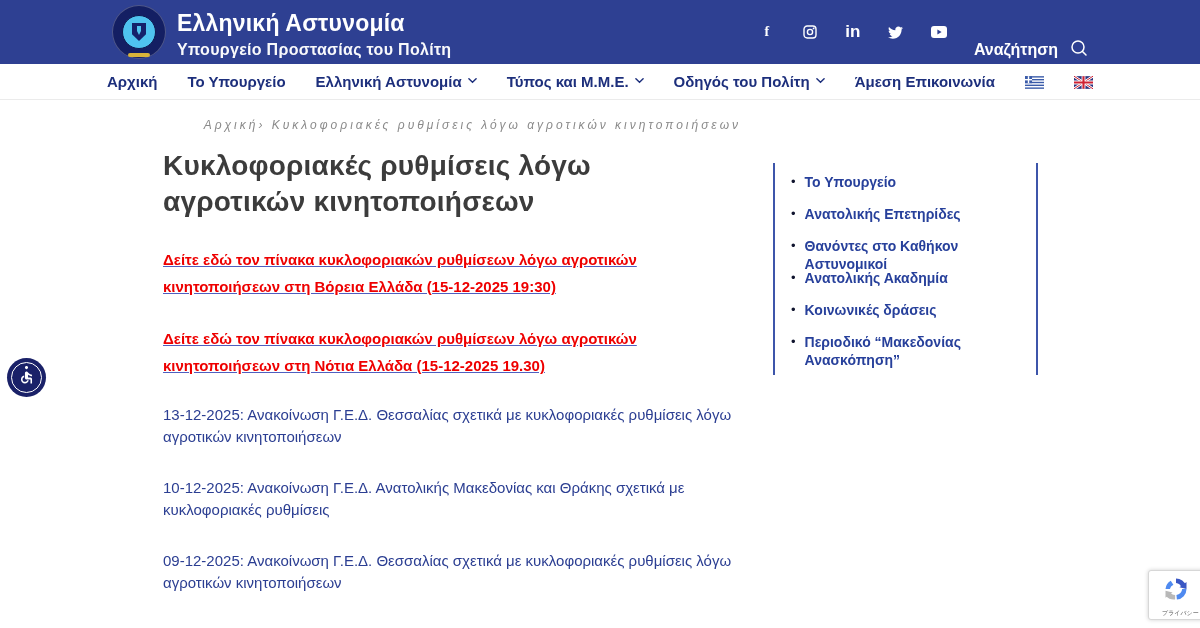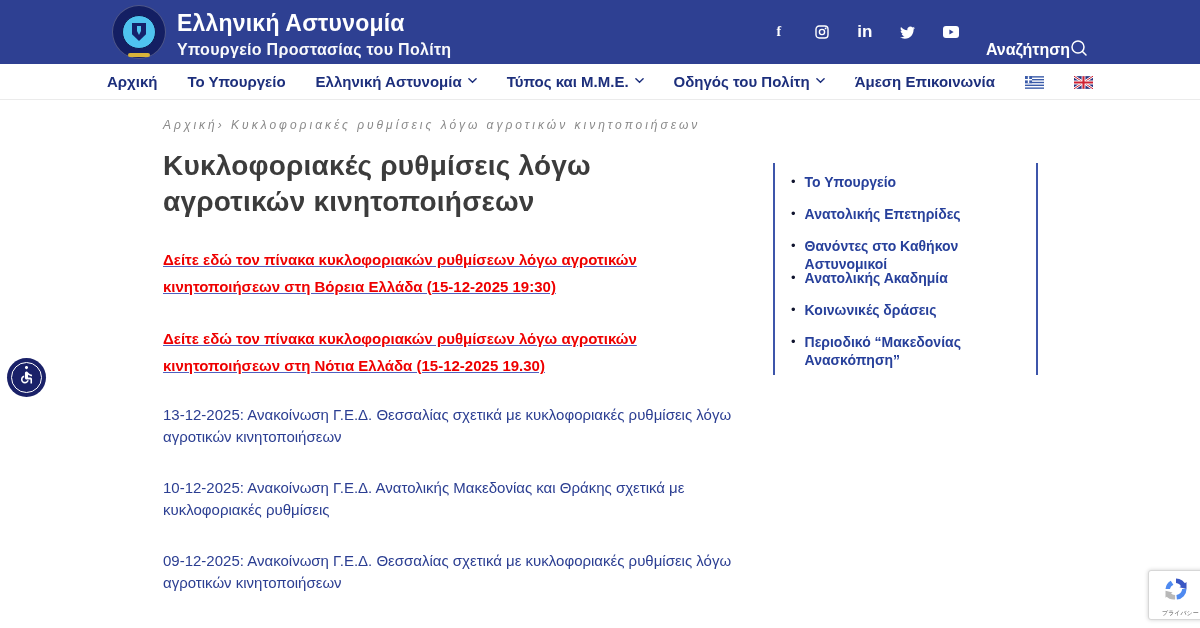--- a/index.html
+++ b/index.html
@@ -27,37 +27,37 @@
   .brand-title { font-size:23px; font-weight:bold; letter-spacing:.2px; line-height:28px; }
   .brand-sub { font-size:16px; font-weight:bold; margin-top:4px; letter-spacing:.3px; opacity:.97; }
 
   .header-right { position:absolute; right:112px; top:0; height:64px;
                   display:flex; align-items:center; gap:27px; }
   .social { display:flex; align-items:center; gap:27px; }
   .social-icon { width:16px; height:16px; display:flex; align-items:center;
                  justify-content:center; color:#fff; cursor:pointer; }
   .fb-glyph { font-size:14px; font-weight:bold; font-family:"Liberation Serif", serif; }
   .li-glyph { font-size:17px; font-weight:bold; }
-  .search-box { display:flex; align-items:center; gap:0; color:#fff; cursor:pointer;margin-top:36px; }
+  .search-box { display:flex; align-items:center; gap:12px; color:#fff; cursor:pointer;margin-top:36px; }
   .search-label { font-size:16px; font-weight:bold; }
 
   
   .nav { position:absolute; top:64px; left:0; width:1200px; height:36px; background:#ffffff;
          border-bottom:1px solid #ebebeb; display:flex; align-items:center;
          justify-content:center; gap:30px; }
   .nav-item { display:flex; align-items:center; gap:6px; color:#1d2f7c;
               font-size:15px; font-weight:bold; cursor:pointer; white-space:nowrap; }
   .chev { display:inline-block; width:9px; height:9px; margin-top:-3px; }
   .chev svg { display:block; }
   .flag { width:19px; height:13px; display:block; cursor:pointer; }
 
   
   .content { position:absolute; left:163px; top:118px; width:578px; }
   .breadcrumb { font-size:12px; font-style:italic; color:#8a8a8a; letter-spacing:3px;
-                margin-bottom:16px; white-space:nowrap; }
+                margin-bottom:16px; white-space:nowrap;text-align:right; }
   .breadcrumb a { color:#8a8a8a; text-decoration:none; cursor:pointer; }
   .page-title { font-size:28px; line-height:36px; color:#3c3c3c; font-weight:bold;
                 letter-spacing:.2px; margin-bottom:26px; }
   .alert-link { display:block; color:#ee0000; font-size:15px; font-weight:bold;
                 line-height:27px; text-decoration:underline;
                 text-decoration-color:#4f5fc0; margin-bottom:25px; cursor:pointer; }
   .ann-list { margin-top:6px; }
   .ann-link { display:block; color:#2b3e92; font-size:15px; line-height:22px;
               text-decoration:none; margin-bottom:29px; cursor:pointer; }
 

